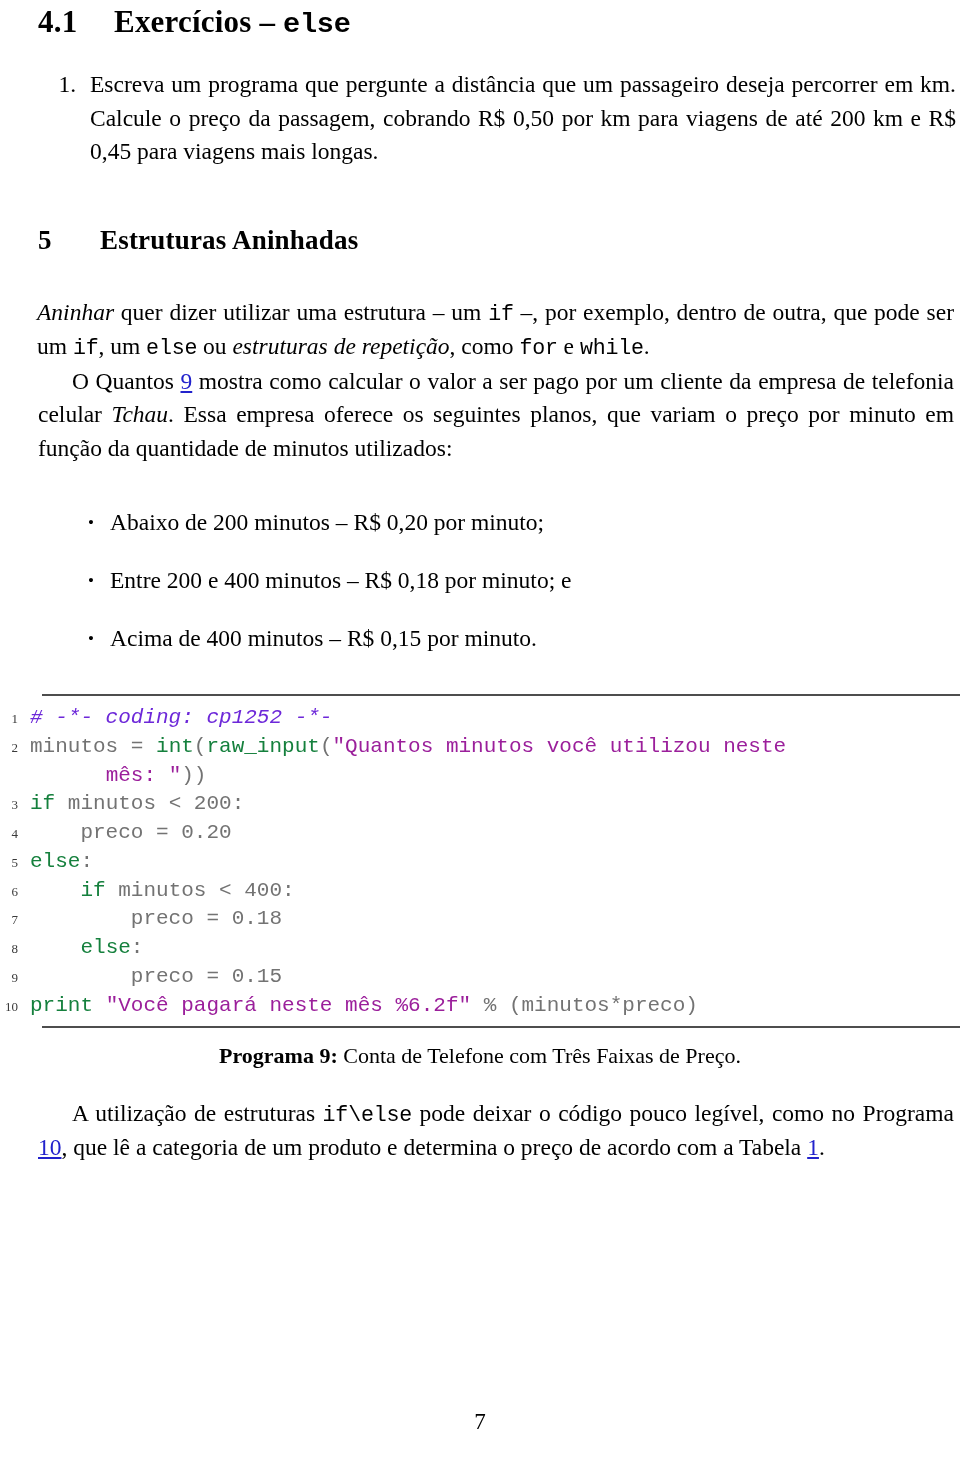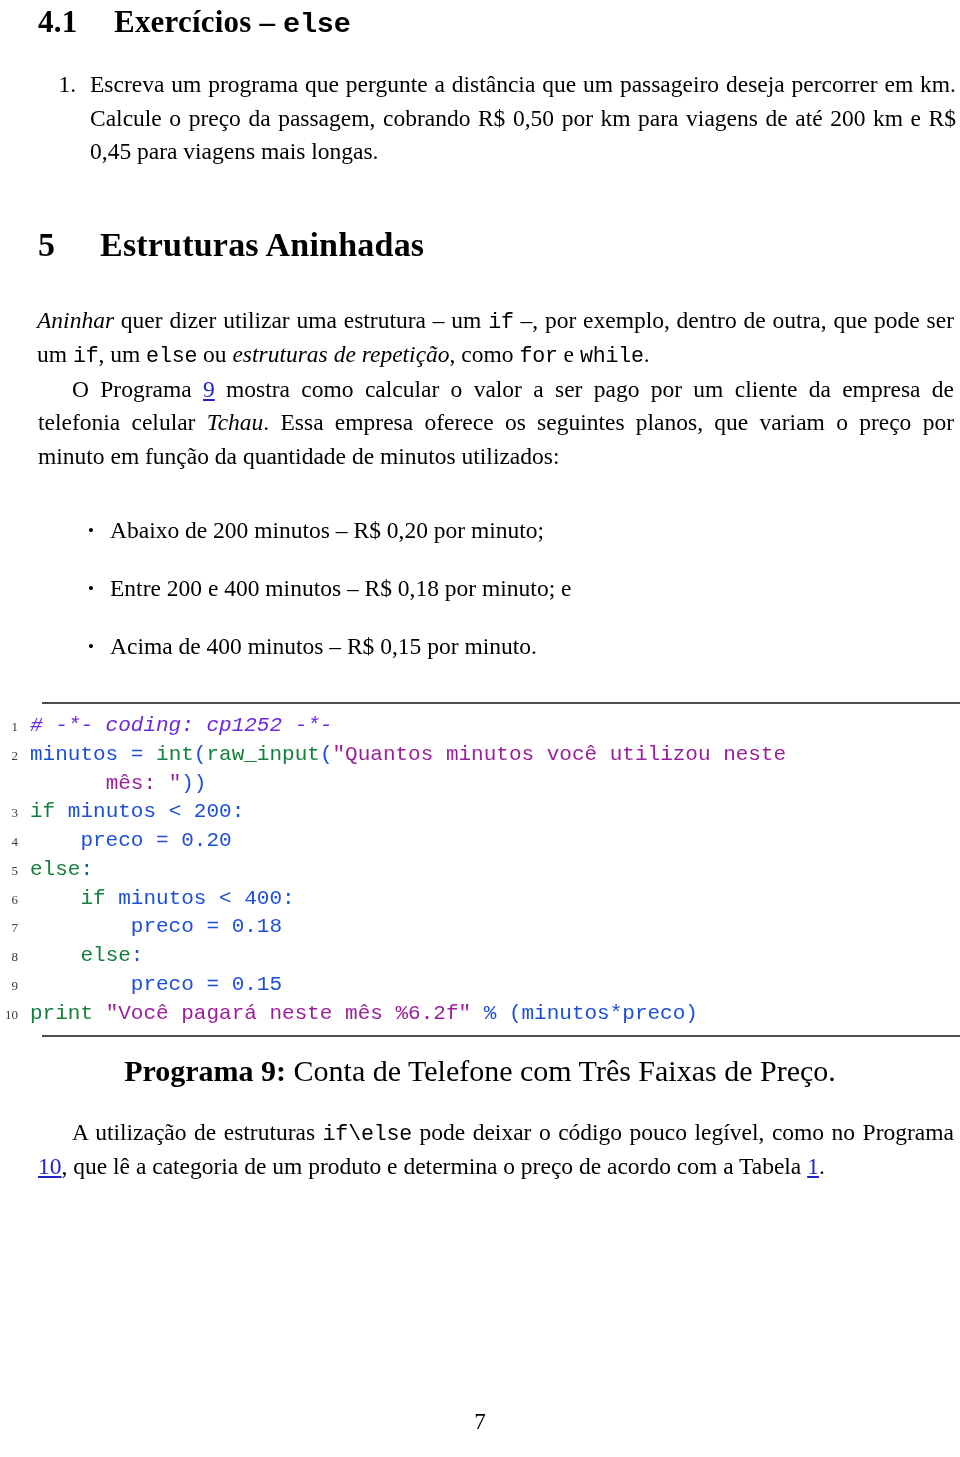--- a/index.html
+++ b/index.html
@@ -42,21 +42,21 @@
     font-size: 31px;
     font-weight: bold;
     line-height: 1.15;
     letter-spacing: 0.2px;
   }
   .h-sub .num { display: inline-block; min-width: 76px; }
 
   .h-sec {
     margin: 0;
     padding: 0 40px 0 38px;
-    font-size: 34px;
+    font-size: 27px;
     font-weight: bold;
     line-height: 1.15;
     letter-spacing: 0.2px;
   }
   .h-sec .num { display: inline-block; min-width: 62px; }
 
   
   .para {
     margin: 0;
     padding: 0 6px 0 38px;
@@ -150,27 +150,27 @@
     color: #3a3a3a;
     font-family: "Liberation Serif", "DejaVu Serif", serif;
   }
   .ltext {
     flex: 1 1 auto;
     white-space: pre;
   }
   .k  { color: #15803d; }          
   .s  { color: #9b1f9b; }          
   .c  { color: #6d28d9; font-style: italic; } 
-  .n  { color: #1d4ed8; }          
+  .n  { color: #737373; }          
 
   .caption {
     margin: 0;
     padding: 14px 40px 0 40px;
     text-align: center;
-    font-size: 30px;
+    font-size: 22px;
     line-height: 1.3;
   }
   .caption .cap-label { font-weight: bold; }
 
   
   .folio {
     position: absolute;
     left: 0;
     right: 0;
     bottom: 22px;
@@ -204,21 +204,21 @@
   <div class="vspace-xl"></div>
 
   <h1 class="h-sec">
     <span class="num">5</span><span>Estruturas Aninhadas</span>
   </h1>
 
   <div class="vspace-l"></div>
 
   <p class="para noindent"><span class="it">Aninhar</span><span> quer dizer utilizar uma estrutura – um </span><span class="tt">if</span><span> –, por exemplo, dentro de outra, que pode ser um </span><span class="tt">if</span><span>, um </span><span class="tt">else</span><span> ou </span><span class="it">estruturas de repetição</span><span>, como </span><span class="tt">for</span><span> e </span><span class="tt">while</span><span>.</span></p>
 
-  <p class="para indent"><span>O Programa </span><a class="link" href="#">9</a><span> mostra como calcular o valor a ser pago por um cliente da empresa de telefonia celular </span><span class="it">Tchau</span><span>. Essa empresa oferece os seguintes planos, que variam o preço por minuto em função da quantidade de minutos utilizados:</span></p>
+  <p class="para indent"><span>O Quantos </span><a class="link" href="#">9</a><span> mostra como calcular o valor a ser pago por um cliente da empresa de telefonia celular </span><span class="it">Tchau</span><span>. Essa empresa oferece os seguintes planos, que variam o preço por minuto em função da quantidade de minutos utilizados:</span></p>
 
   <div class="vspace-l"></div>
 
   <div class="bullets">
     <div class="bullet-item">
       <div class="bullet-marker">•</div>
       <div class="bullet-body">Abaixo de 200 minutos – R$ 0,20 por minuto;</div>
     </div>
     <div class="bullet-item">
       <div class="bullet-marker">•</div>

